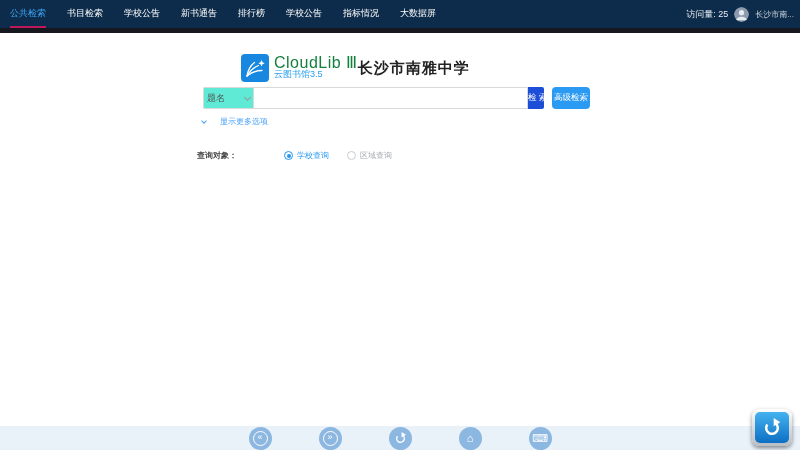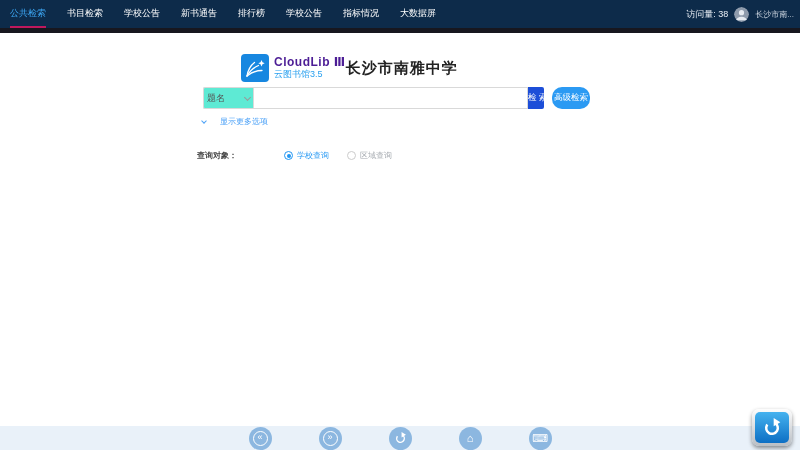--- a/index.html
+++ b/index.html
@@ -16,37 +16,37 @@
   .nav-right { position:absolute; right:6px; top:0; height:28px; display:flex; align-items:center; gap:6px; }
   .visits { color:#e8eef5; font-size:9px; }
   .avatar { width:15px; height:15px; border-radius:50%; overflow:hidden; display:flex; }
   .user-name { color:#cdd6e0; font-size:8px; max-width:42px; overflow:hidden; white-space:nowrap; }
   .dark-strip { position:absolute; top:28px; left:0; width:800px; height:5px; background:#17171f; }
 
   
   .brand-row { position:absolute; top:54px; left:241px; display:flex; align-items:center; }
   .logo-box { width:28px; height:28px; display:flex; }
   .logo-text { margin-left:5px; display:flex; flex-direction:column; justify-content:center; }
-  .logo-title { color:#4c1d95; font-size:12px; font-weight:bold; letter-spacing:.5px; line-height:13px; }
+  .logo-title { color:#15803d; font-size:16px; font-weight:normal; letter-spacing:.5px; line-height:13px; }
   .logo-sub { color:#29a0ef; font-size:9px; line-height:11px; }
   .school-name { font-size:15px; font-weight:bold; color:#222; letter-spacing:1px; }
 
   
   .search-row { position:absolute; top:87px; left:203px; display:flex; align-items:center; height:22px; }
   .field-select { width:50px; height:22px; border:1px solid #d9d9d9; border-right:none; border-radius:2px 0 0 2px;
                   background:#5eead4; display:flex; align-items:center; justify-content:space-between;
                   padding:0 3px; font-size:9px; color:#555; cursor:pointer; }
   .caret { width:5px; height:5px; border-right:1px solid #999; border-bottom:1px solid #999;
            transform:rotate(45deg); margin-top:-2px; }
   .search-input { width:275px; height:22px; border:1px solid #d9d9d9; border-radius:0;
                   font-size:9px; padding:0 5px; outline:none; color:#333; }
   .btn-search { width:16px; height:22px; background:#1d4ed8; color:#fff; border:none; font-size:8.5px;
                 border-radius:0 2px 2px 0; cursor:pointer; white-space:nowrap; }
   .btn-advanced { margin-left:8px; width:38px; height:22px; background:#2b9af3; color:#fff; border:none;
-                  font-size:8.5px; border-radius:10px; cursor:pointer; white-space:nowrap; }
+                  font-size:8.5px; border-radius:4px; cursor:pointer; white-space:nowrap; }
 
   
   .more-link { position:absolute; top:116px; left:202px; display:flex; align-items:center; gap:14px;
                color:#4da2f7; font-size:8px; cursor:pointer; }
   .caret-blue { width:4px; height:4px; border-right:1px solid #4da2f7; border-bottom:1px solid #4da2f7;
                 transform:rotate(45deg); margin-top:-2px; }
 
   
   .query-row { position:absolute; top:150px; left:197px; display:flex; align-items:center; font-size:8px;gap:39px; }
   .query-label { color:#444; font-weight:bold; }
@@ -87,21 +87,21 @@
       <div class="nav-item active">公共检索</div>
       <div class="nav-item">书目检索</div>
       <div class="nav-item">学校公告</div>
       <div class="nav-item">新书通告</div>
       <div class="nav-item">排行榜</div>
       <div class="nav-item">学校公告</div>
       <div class="nav-item">指标情况</div>
       <div class="nav-item">大数据屏</div>
     </div>
     <div class="nav-right">
-      <span class="visits">访问量: 38</span>
+      <span class="visits">访问量: 25</span>
       <span class="avatar">
         <svg width="15" height="15" viewBox="0 0 16 16">
           <circle cx="8" cy="8" r="8" fill="#8e9bac"></circle>
           <circle cx="8" cy="6" r="2.8" fill="#e6ebf1"></circle>
           <path d="M2.3 14.2a5.8 4.8 0 0 1 11.4 0z" fill="#e6ebf1"></path>
         </svg>
       </span>
       <span class="user-name">长沙市南...</span>
     </div>
   </div>

